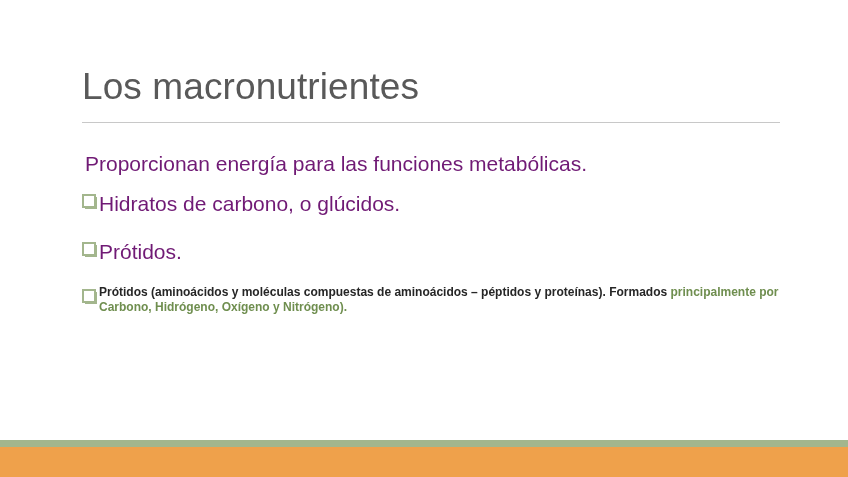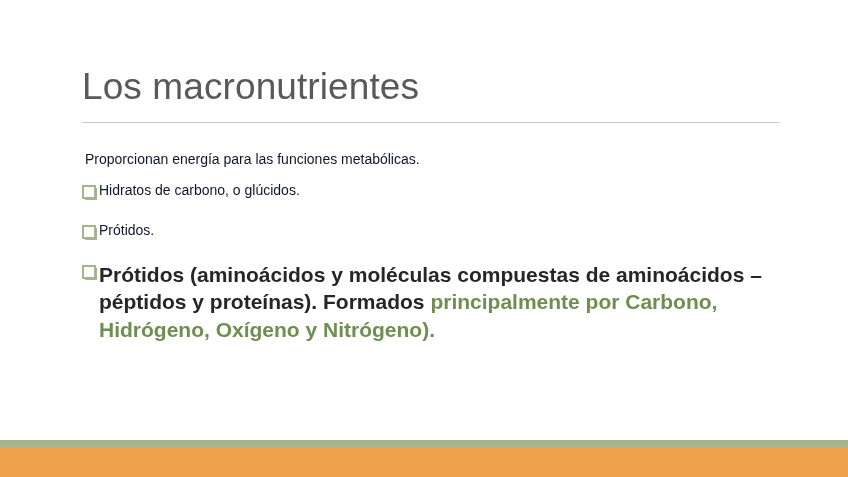--- a/index.html
+++ b/index.html
@@ -44,37 +44,37 @@
   
   .body-area {
     position: absolute;
     left: 70px;
     top: 150px;
     width: 715px;
   }
 
   .para {
     position: relative;
-    font-size: 14px;
-    color: #0f172a;
+    font-size: 21px;
+    color: #701a75;
     line-height: 1.30;
     margin: 0;
     padding-left: 15px;
   }
   .para.lead {
     padding-left: 15px;
     margin-bottom: 13px;
   }
   .para.bullet {
     padding-left: 12px;
     margin-bottom: 20px;
   }
   .para.strong {
     font-weight: bold;
-    font-size: 21px;
+    font-size: 12px;
     line-height: 1.30;
     color: #262626;
   }
 
   
   .bullet-row {
     display: flex;
     align-items: flex-start;
   }
   .bullet-mark {

